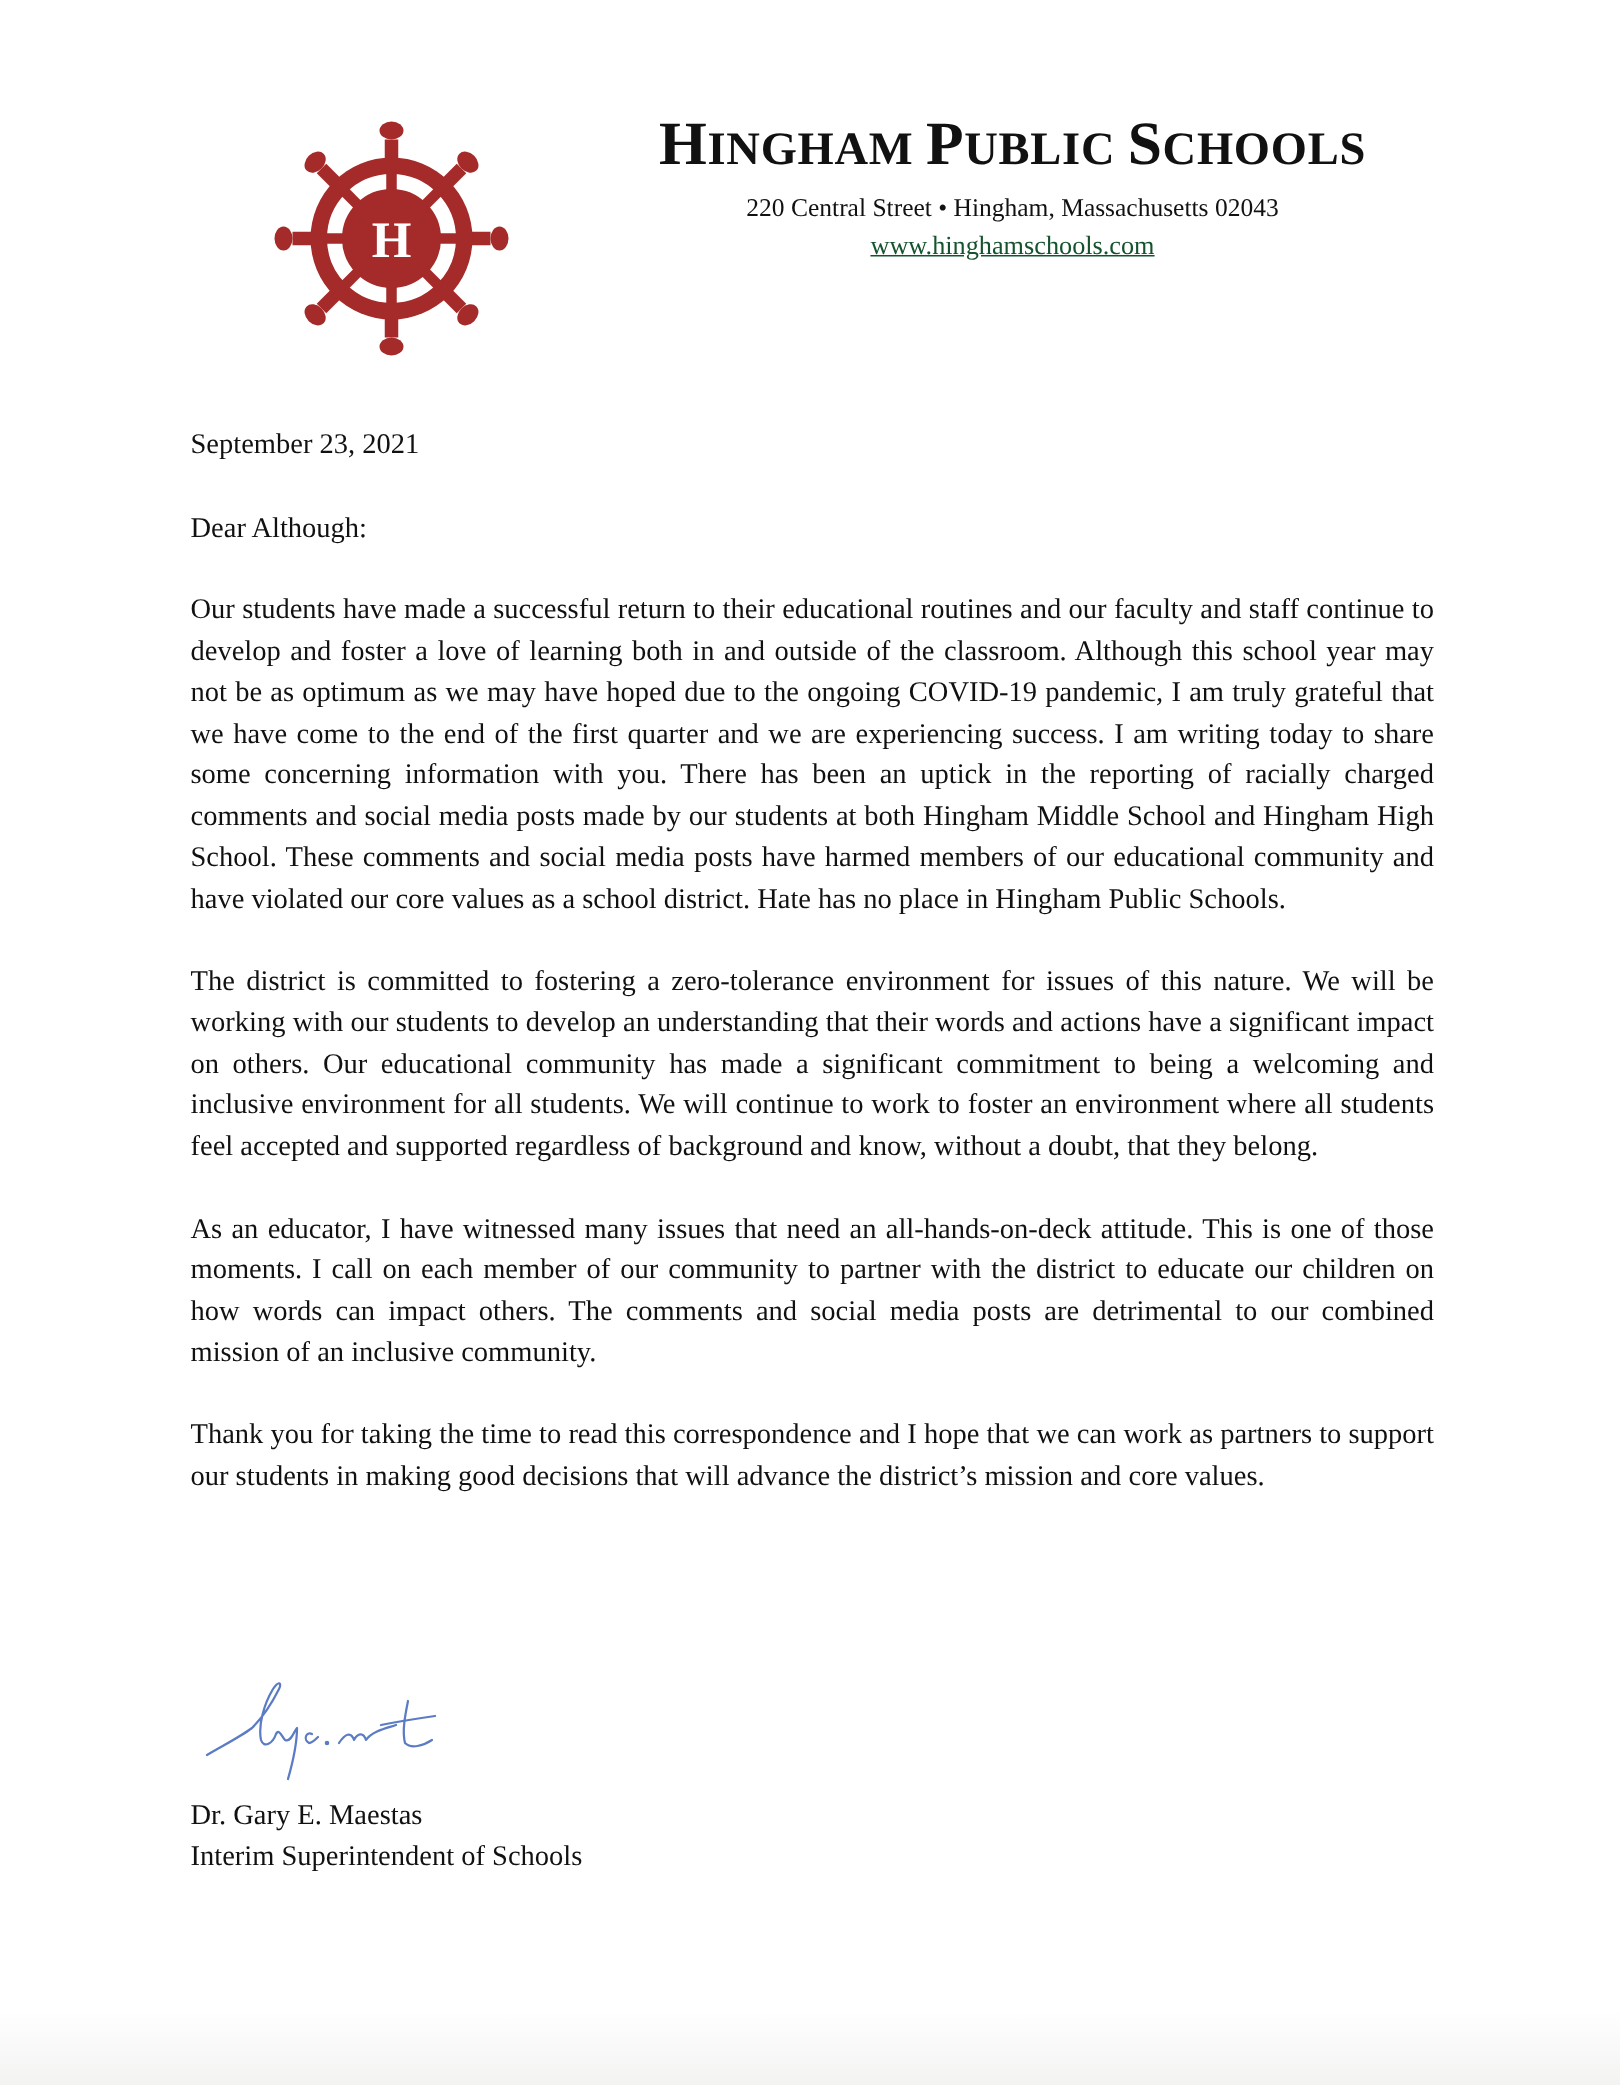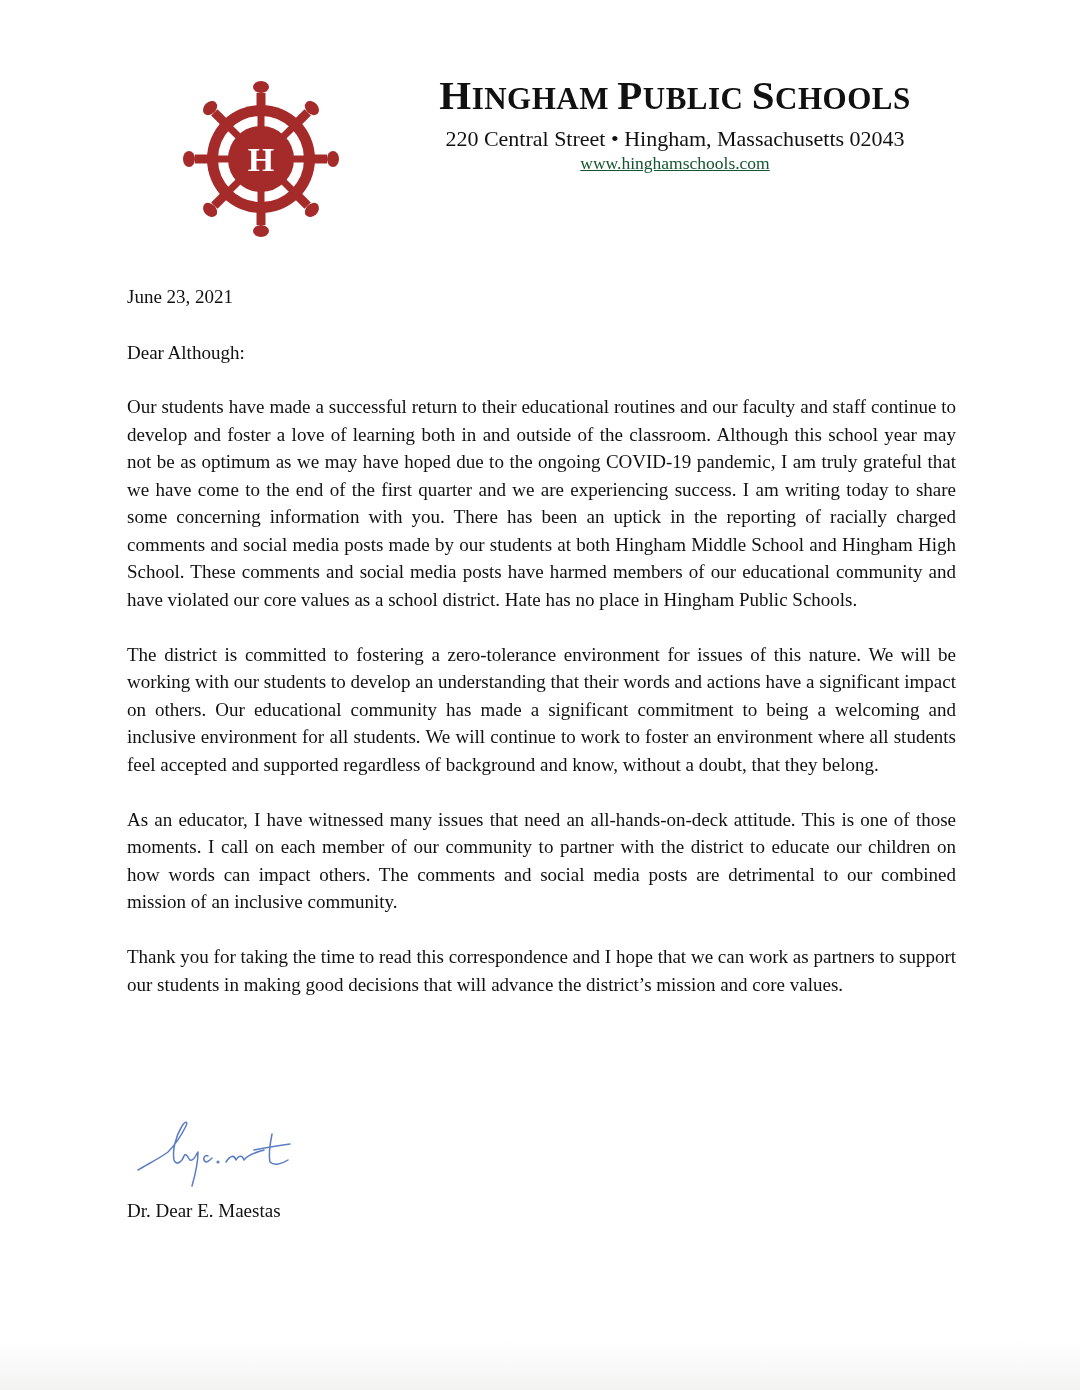--- a/index.html
+++ b/index.html
@@ -42,21 +42,21 @@
       font-weight: bold;
       font-size: 31px;
       letter-spacing: 0.5px;
       font-variant: small-caps;
       margin: 0;
       line-height: 46px;
       color: #111;
     }
     .org-name .big { font-size: 41px; }
     .addr-line {
-      font-size: 22px;
+      font-size: 17px;
       line-height: 27px;
       margin: 0;
       color: #111;
     }
     .addr-line.first { margin-top: 3px; }
     .website {
       color: #14532d;
       text-decoration: underline;
       font-size: 17.5px;
       line-height: 22px;
@@ -157,21 +157,21 @@
 <div class="letterhead">
   <h1 class="org-name">
     <span id="org-name-render"><span class="big">H</span>INGHAM <span class="big">P</span>UBLIC <span class="big">S</span>CHOOLS</span>
     
   </h1>
   <p class="addr-line first">220 Central Street • Hingham, Massachusetts 02043</p>
   <a class="website" href="#">www.hinghamschools.com</a>
 </div>
 
 <div class="letter">
-  <p class="date">June 23, 2021</p>
+  <p class="date">September 23, 2021</p>
   <p class="salutation">Dear Although:</p>
   <p>Our students have made a successful return to their educational routines and our faculty and staff continue to develop and foster a love of learning both in and outside of the classroom.  Although this school year may not be as optimum as we may have hoped due to the ongoing COVID-19 pandemic, I am truly grateful that we have come to the end of the first quarter and we are experiencing success. I am writing today to share some concerning information with you. There has been an uptick in the reporting of racially charged comments and social media posts made by our students at both Hingham Middle School and Hingham High School. These comments and social media posts have harmed members of our educational community and have violated our core values as a school district.  Hate has no place in Hingham Public Schools.</p>
   <p>The district is committed to fostering a zero-tolerance environment for issues of this nature. We will be working with our students to develop an understanding that their words and actions have a significant impact on others. Our educational community has made a significant commitment to being a welcoming and inclusive environment for all students. We will continue to work to foster an environment where all students feel accepted and supported regardless of background and know, without a doubt, that they belong.</p>
   <p>As an educator, I have witnessed many issues that need an all-hands-on-deck attitude.  This is one of those moments. I call on each member of our community to partner with the district to educate our children on how words can impact others. The comments and social media posts are detrimental to our combined mission of an inclusive community.</p>
   <p>Thank you for taking the time to read this correspondence and I hope that we can work as partners to support our students in making good decisions that will advance the district’s mission and core values.</p>
 </div>
 
 <div class="signature">
   <svg width="170" height="80" viewBox="0 0 170 80" xmlns="http://www.w3.org/2000/svg">
     <g fill="none" stroke="#5b7cc4" stroke-width="1.5" stroke-linecap="round" stroke-linejoin="round">
@@ -179,16 +179,17 @@
       <path d="M74 42 C 70 40, 68 46, 72 48 C 74 48, 76 46, 78 44"></path>
       <circle cx="84" cy="48" r="0.8" fill="#5b7cc4"></circle>
       <path d="M92 48 C 96 42, 100 40, 102 46 C 104 42, 108 40, 110 46 C 114 40, 124 38, 130 36"></path>
       <path d="M138 20 C 136 30, 134 40, 136 48 C 140 52, 148 50, 154 46"></path>
       <path d="M120 36 C 130 34, 142 32, 156 30"></path>
     </g>
   </svg>
 </div>
 
 <div class="signer">
-  <div>Dr. Dear E. Maestas</div>
+  <div>Dr. Gary E. Maestas</div>
+  <div>Interim Superintendent of Schools</div>
 </div>
 
 <div class="page-fade"></div>
 
 </body></html>

